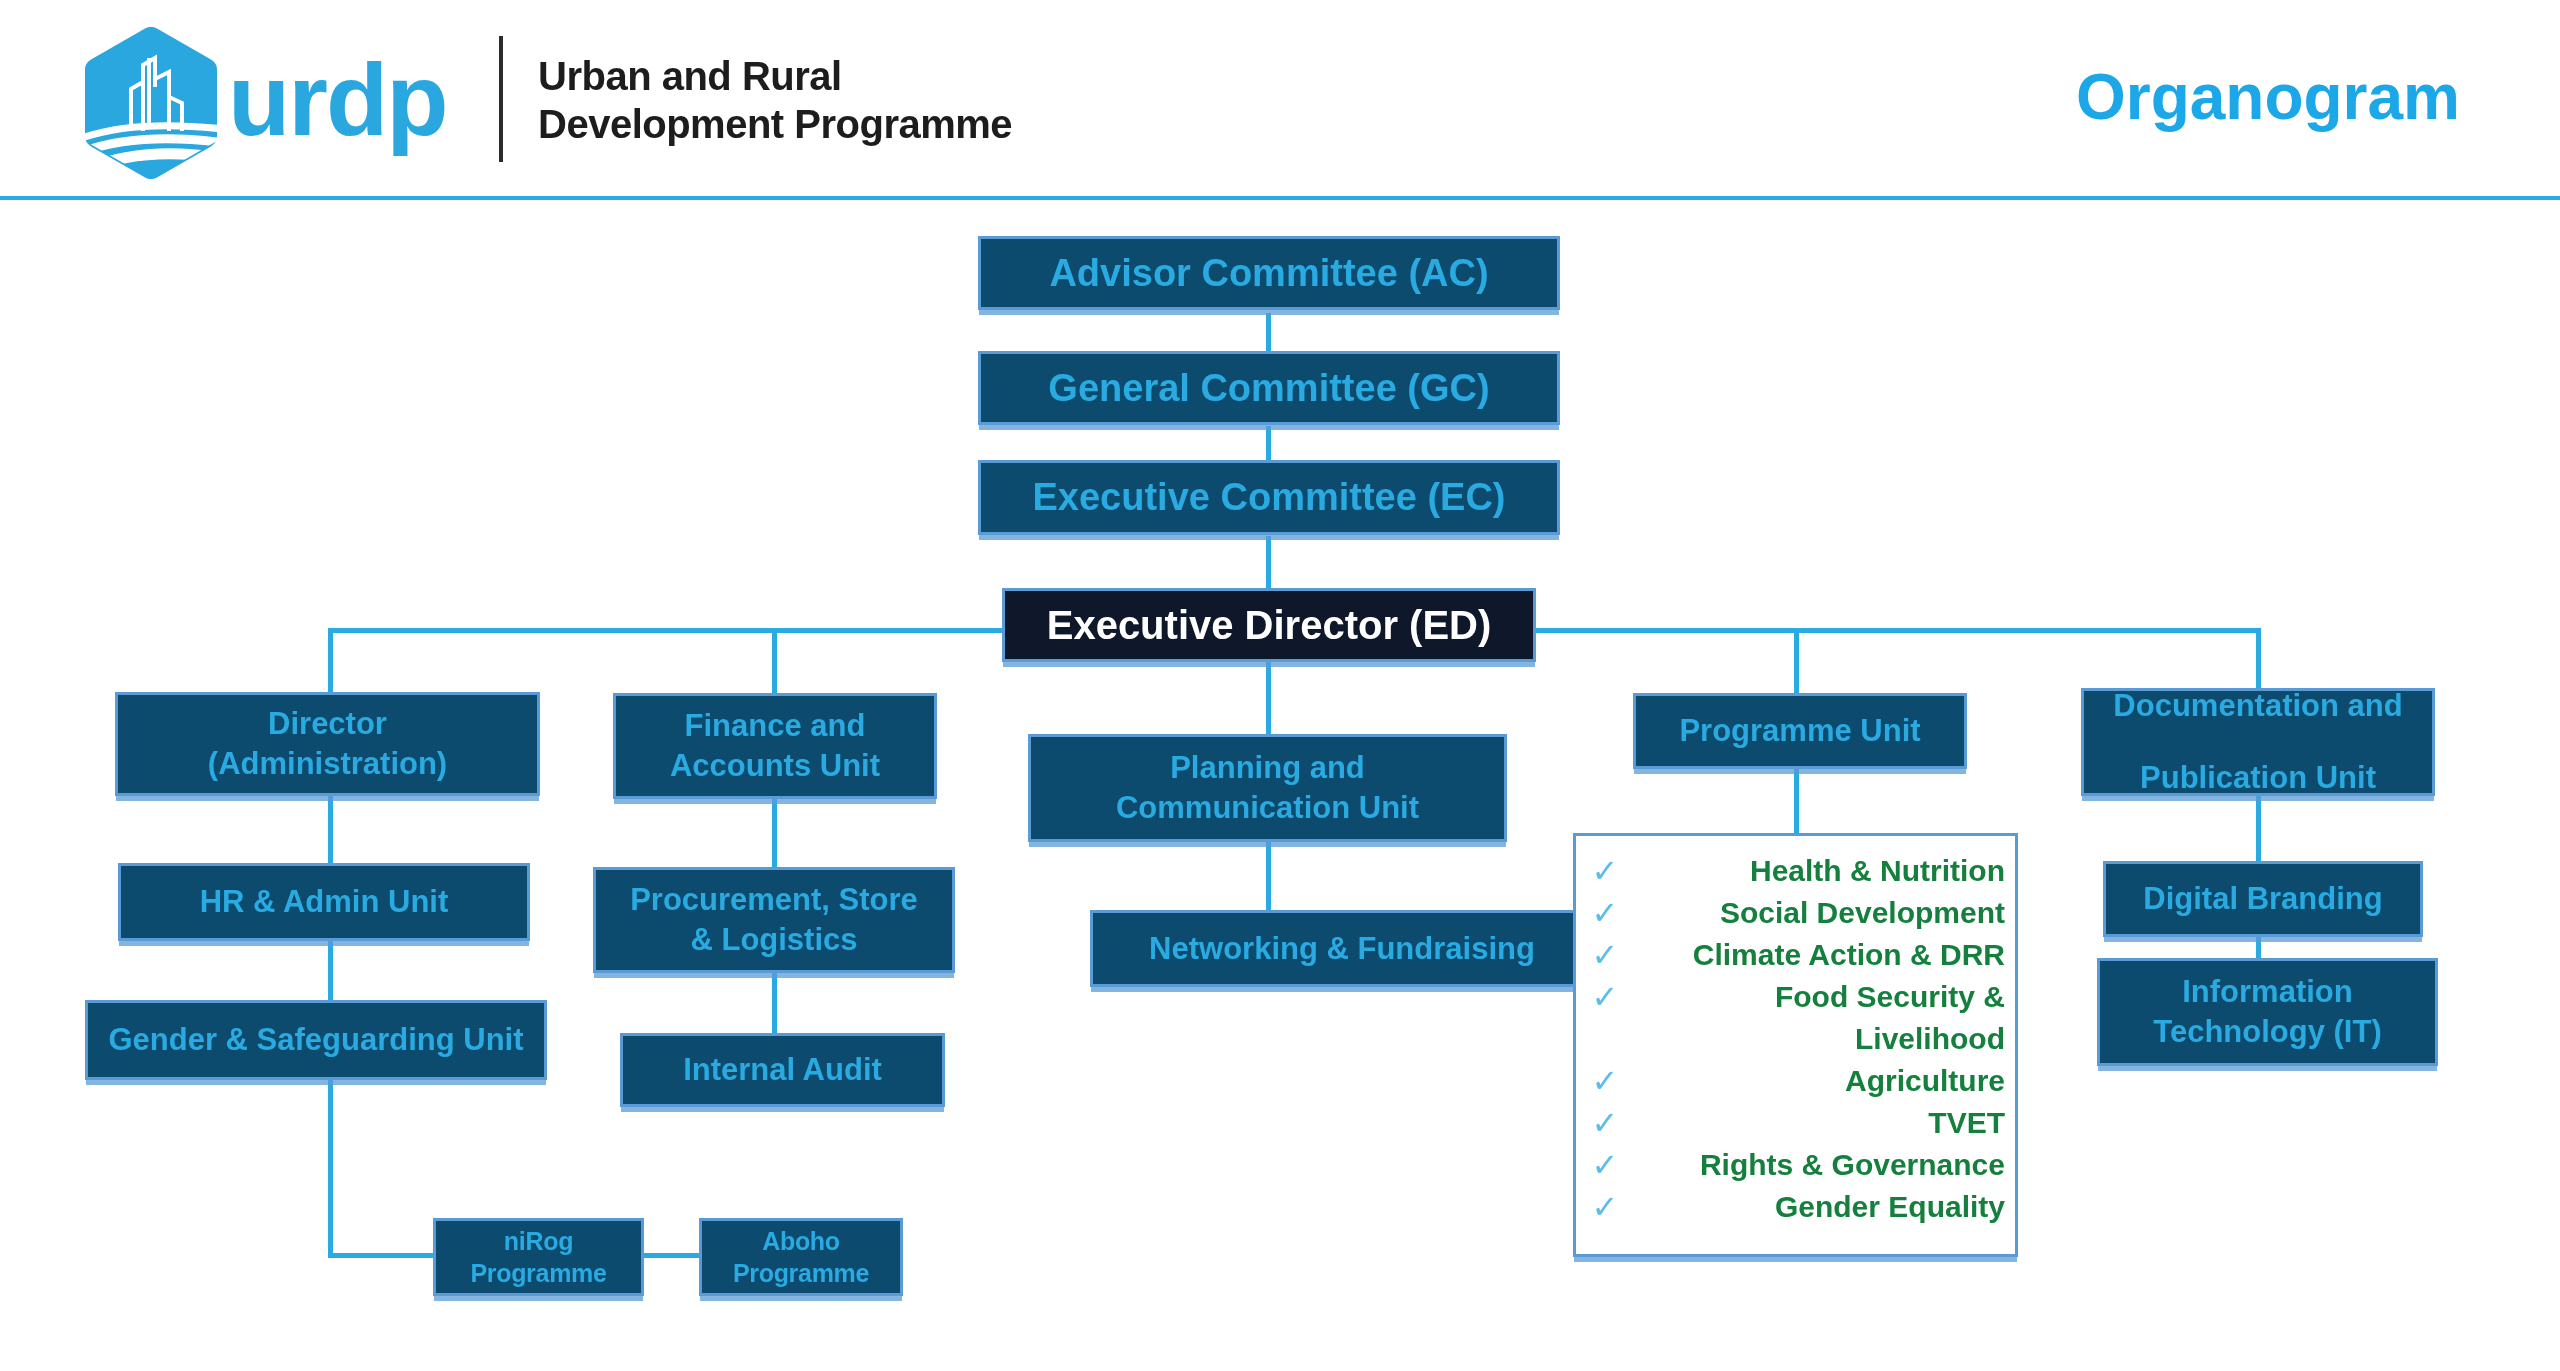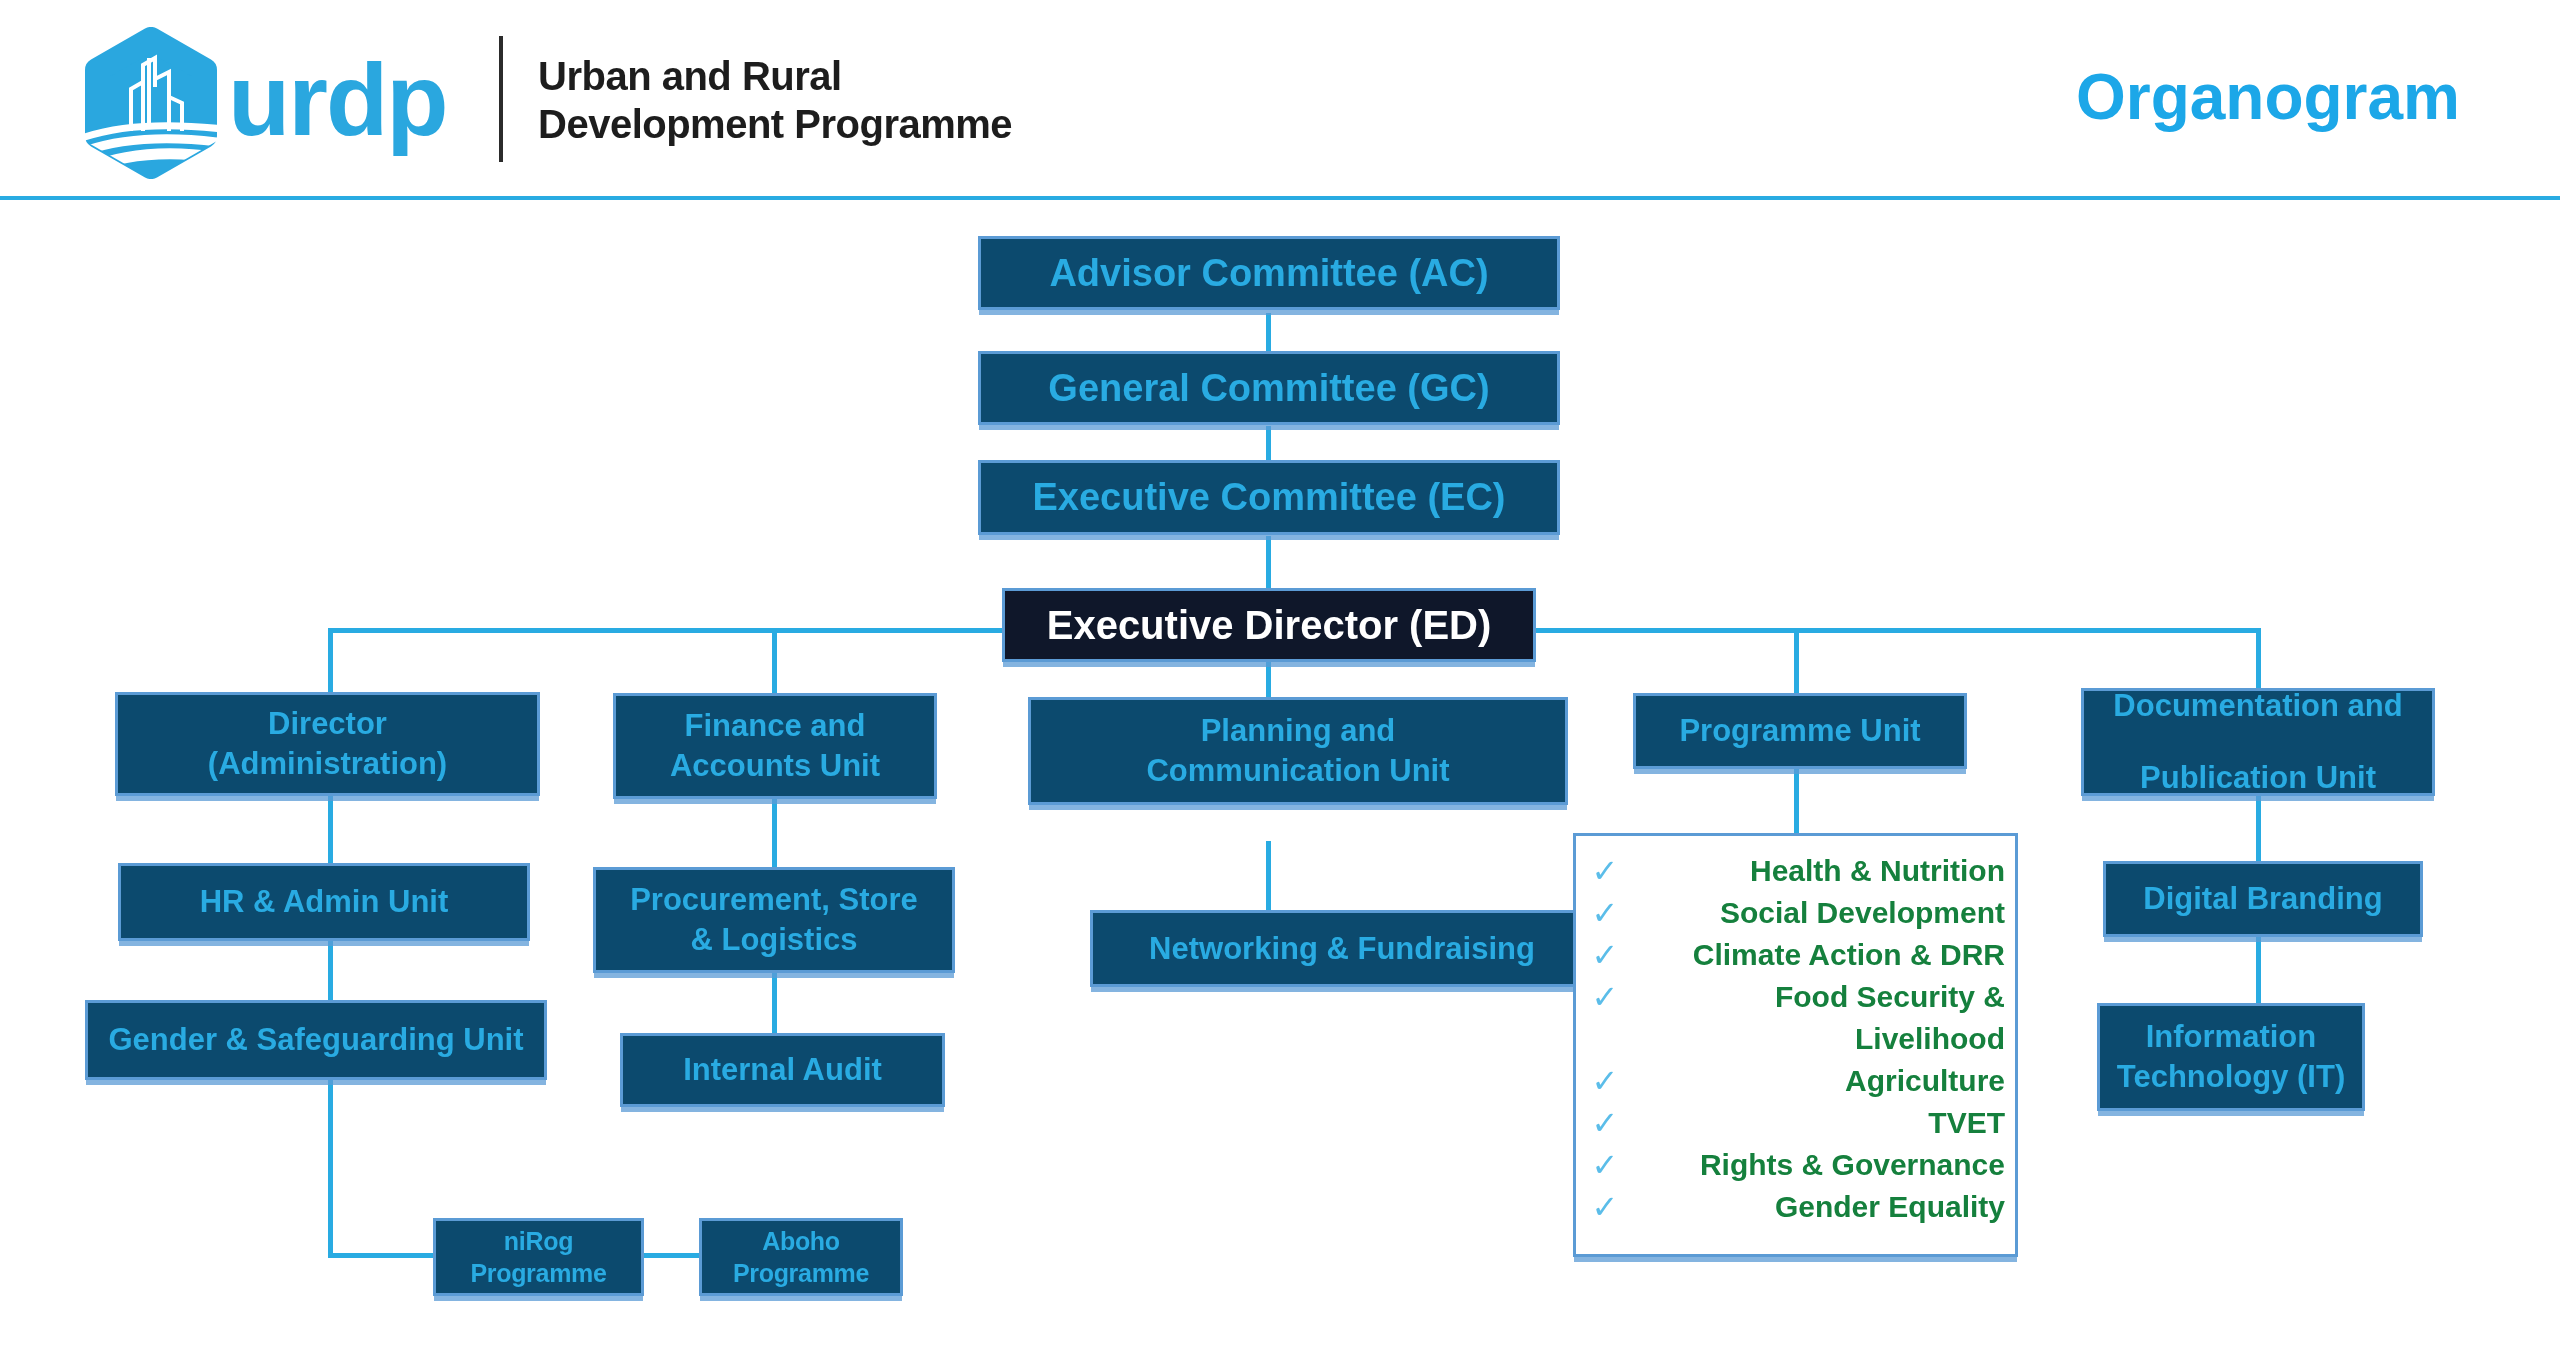--- a/index.html
+++ b/index.html
@@ -139,21 +139,21 @@
   <div class="node node--child" style="left:115px;top:692px;width:425px;height:104px;">
     <span>Director</span>
     <span>(Administration)</span>
   </div>
 
   <div class="node node--child" style="left:613px;top:693px;width:324px;height:106px;">
     <span>Finance and</span>
     <span>Accounts Unit</span>
   </div>
 
-  <div class="node node--child" style="left:1028px;top:697px;width:540px;height:108px;text-align:center;">
+  <div class="node node--child" style="left:1028px;top:734px;width:479px;height:108px;text-align:center;">
     <span>Planning and</span>
     <span>Communication Unit</span>
   </div>
 
   <div class="node node--child" style="left:1633px;top:693px;width:334px;height:76px;">
     <span>Programme Unit</span>
   </div>
 
   <div class="node node--child" style="left:2081px;top:688px;width:354px;height:108px;gap:32px;">
     <span>Documentation and</span>
@@ -178,21 +178,21 @@
   </div>
 
   <div class="node node--child" style="left:85px;top:1000px;width:462px;height:80px;">
     <span>Gender &amp; Safeguarding Unit</span>
   </div>
 
   <div class="node node--child" style="left:620px;top:1033px;width:325px;height:74px;">
     <span>Internal Audit</span>
   </div>
 
-  <div class="node node--child" style="left:2097px;top:1003px;width:268px;height:108px;">
+  <div class="node node--child" style="left:2097px;top:958px;width:341px;height:108px;">
     <span>Information</span>
     <span>Technology (IT)</span>
   </div>
 
   <div class="checklist" style="left:1573px;top:833px;width:445px;height:424px;">
     <div class="check-row">
       <span class="check-mark">✓</span>
       <span class="check-text">Health &amp; Nutrition</span>
     </div>
     <div class="check-row">

